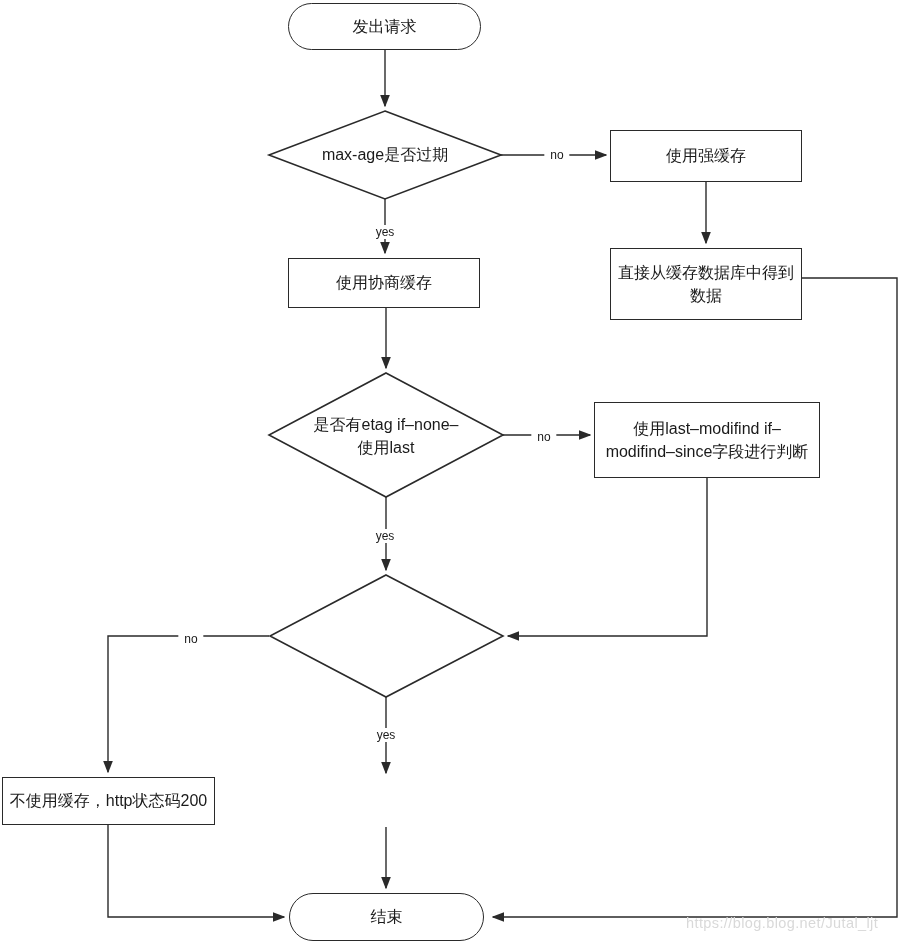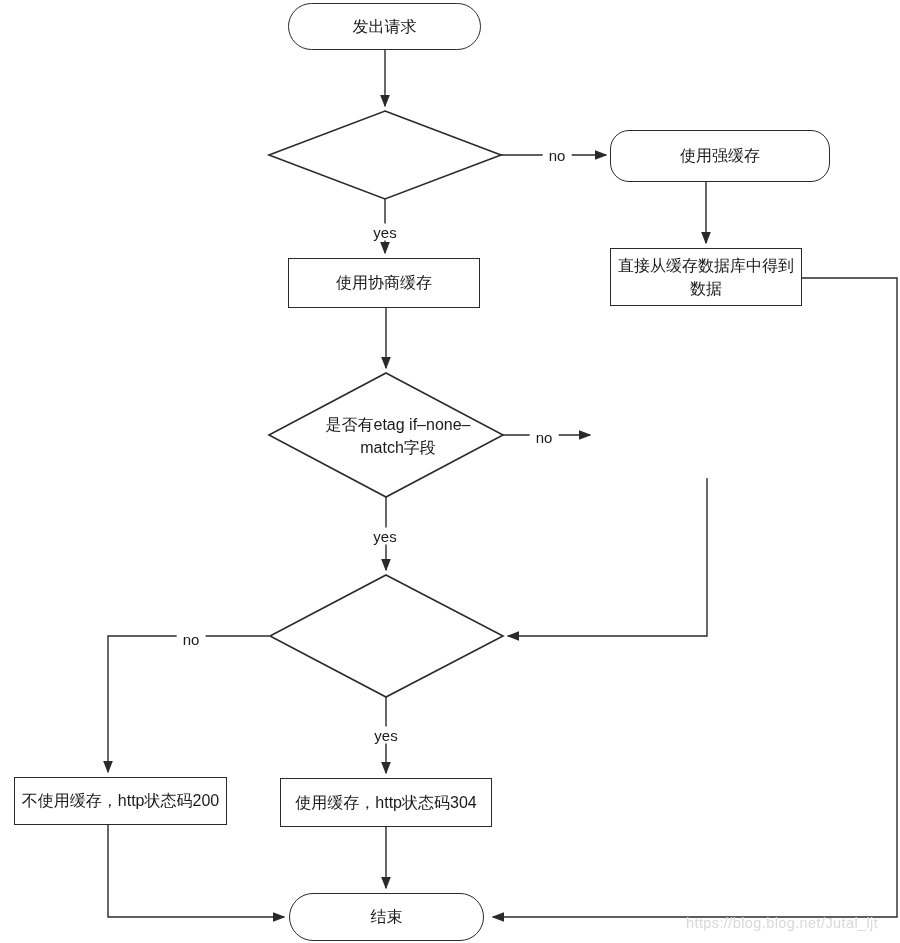--- a/index.html
+++ b/index.html
@@ -41,21 +41,21 @@
     font-size: 16px;
     line-height: 1.45;
     color: var(--text, #1a1a1a);
     pointer-events: none;
   }
   .elabel {
     position: absolute;
     transform: translate(-50%, -50%);
     background: var(--background, #ffffff);
     padding: 0 6px;
-    font-size: 15px;
+    font-size: 12px;
     color: var(--text, #1a1a1a);
   }
   .watermark {
     position: absolute;
     left: 686px;
     top: 915px;
     font-size: 14.5px;
     letter-spacing: 0.4px;
     color: var(--watermark, #d9d9d9);
     white-space: nowrap;
@@ -89,50 +89,54 @@
 
     <polygon class="diamond" points="385,111 501,155 385,199 269,155"></polygon>
     <polygon class="diamond" points="386,373 503,435 386,497 269,435"></polygon>
     <polygon class="diamond" points="386,575 503,636 386,697 270,636"></polygon>
   </svg>
 
   <div class="node terminator" style="left:288px; top:3px; width:193px; height:47px;">
     <span>发出请求</span>
   </div>
 
-  <div class="node" style="left:610px; top:130px; width:220px; height:52px;border-radius:19px;">
+  <div class="node" style="left:610px; top:130px; width:192px; height:52px;">
     <span>使用强缓存</span>
   </div>
 
-  <div class="node" style="left:610px; top:248px; width:192px; height:58px;">
+  <div class="node" style="left:610px; top:248px; width:192px; height:72px;">
     <span>直接从缓存数据库中得到</span>
     <span>数据</span>
   </div>
 
   <div class="node" style="left:288px; top:258px; width:192px; height:50px;">
     <span>使用协商缓存</span>
   </div>
 
+  <div class="node" style="left:594px; top:402px; width:226px; height:76px; padding:0 2px;">
+    <span>使用last–modifind if–</span>
+    <span>modifind–since字段进行判断</span>
+  </div>
 
-  <div class="node" style="left:2px; top:777px; width:213px; height:48px;margin-left:12px;">
+  <div class="node" style="left:2px; top:777px; width:213px; height:48px;">
     <span>不使用缓存，http状态码200</span>
   </div>
 
-  <div class="node" style="left:280px; top:778px; width:212px; height:49px;">
-    <span>使用缓存，http状态码304</span>
-  </div>
 
   <div class="node terminator" style="left:289px; top:893px; width:195px; height:48px;font-family:Liberation Serif, serif;">
     <span>结束</span>
   </div>
 
+  <div class="dlabel" style="left:275px; top:137px; width:220px; height:36px;">
+    <span>max-age是否过期</span>
+  </div>
 
-  <div class="dlabel" style="left:308px; top:412px; width:180px; height:48px;">
+  <div class="dlabel" style="left:296px; top:412px; width:180px; height:48px;">
     <span>是否有etag if–none–</span>
-    <span>match字段</span>
+    <span>使用last</span>
   </div>
 
 
   <span class="elabel" style="left:557px; top:155px;">no</span>
   <span class="elabel" style="left:385px; top:232px;">yes</span>
   <span class="elabel" style="left:544px; top:437px;">no</span>
   <span class="elabel" style="left:385px; top:536px;">yes</span>
   <span class="elabel" style="left:191px; top:639px;">no</span>
   <span class="elabel" style="left:386px; top:735px;">yes</span>
 

